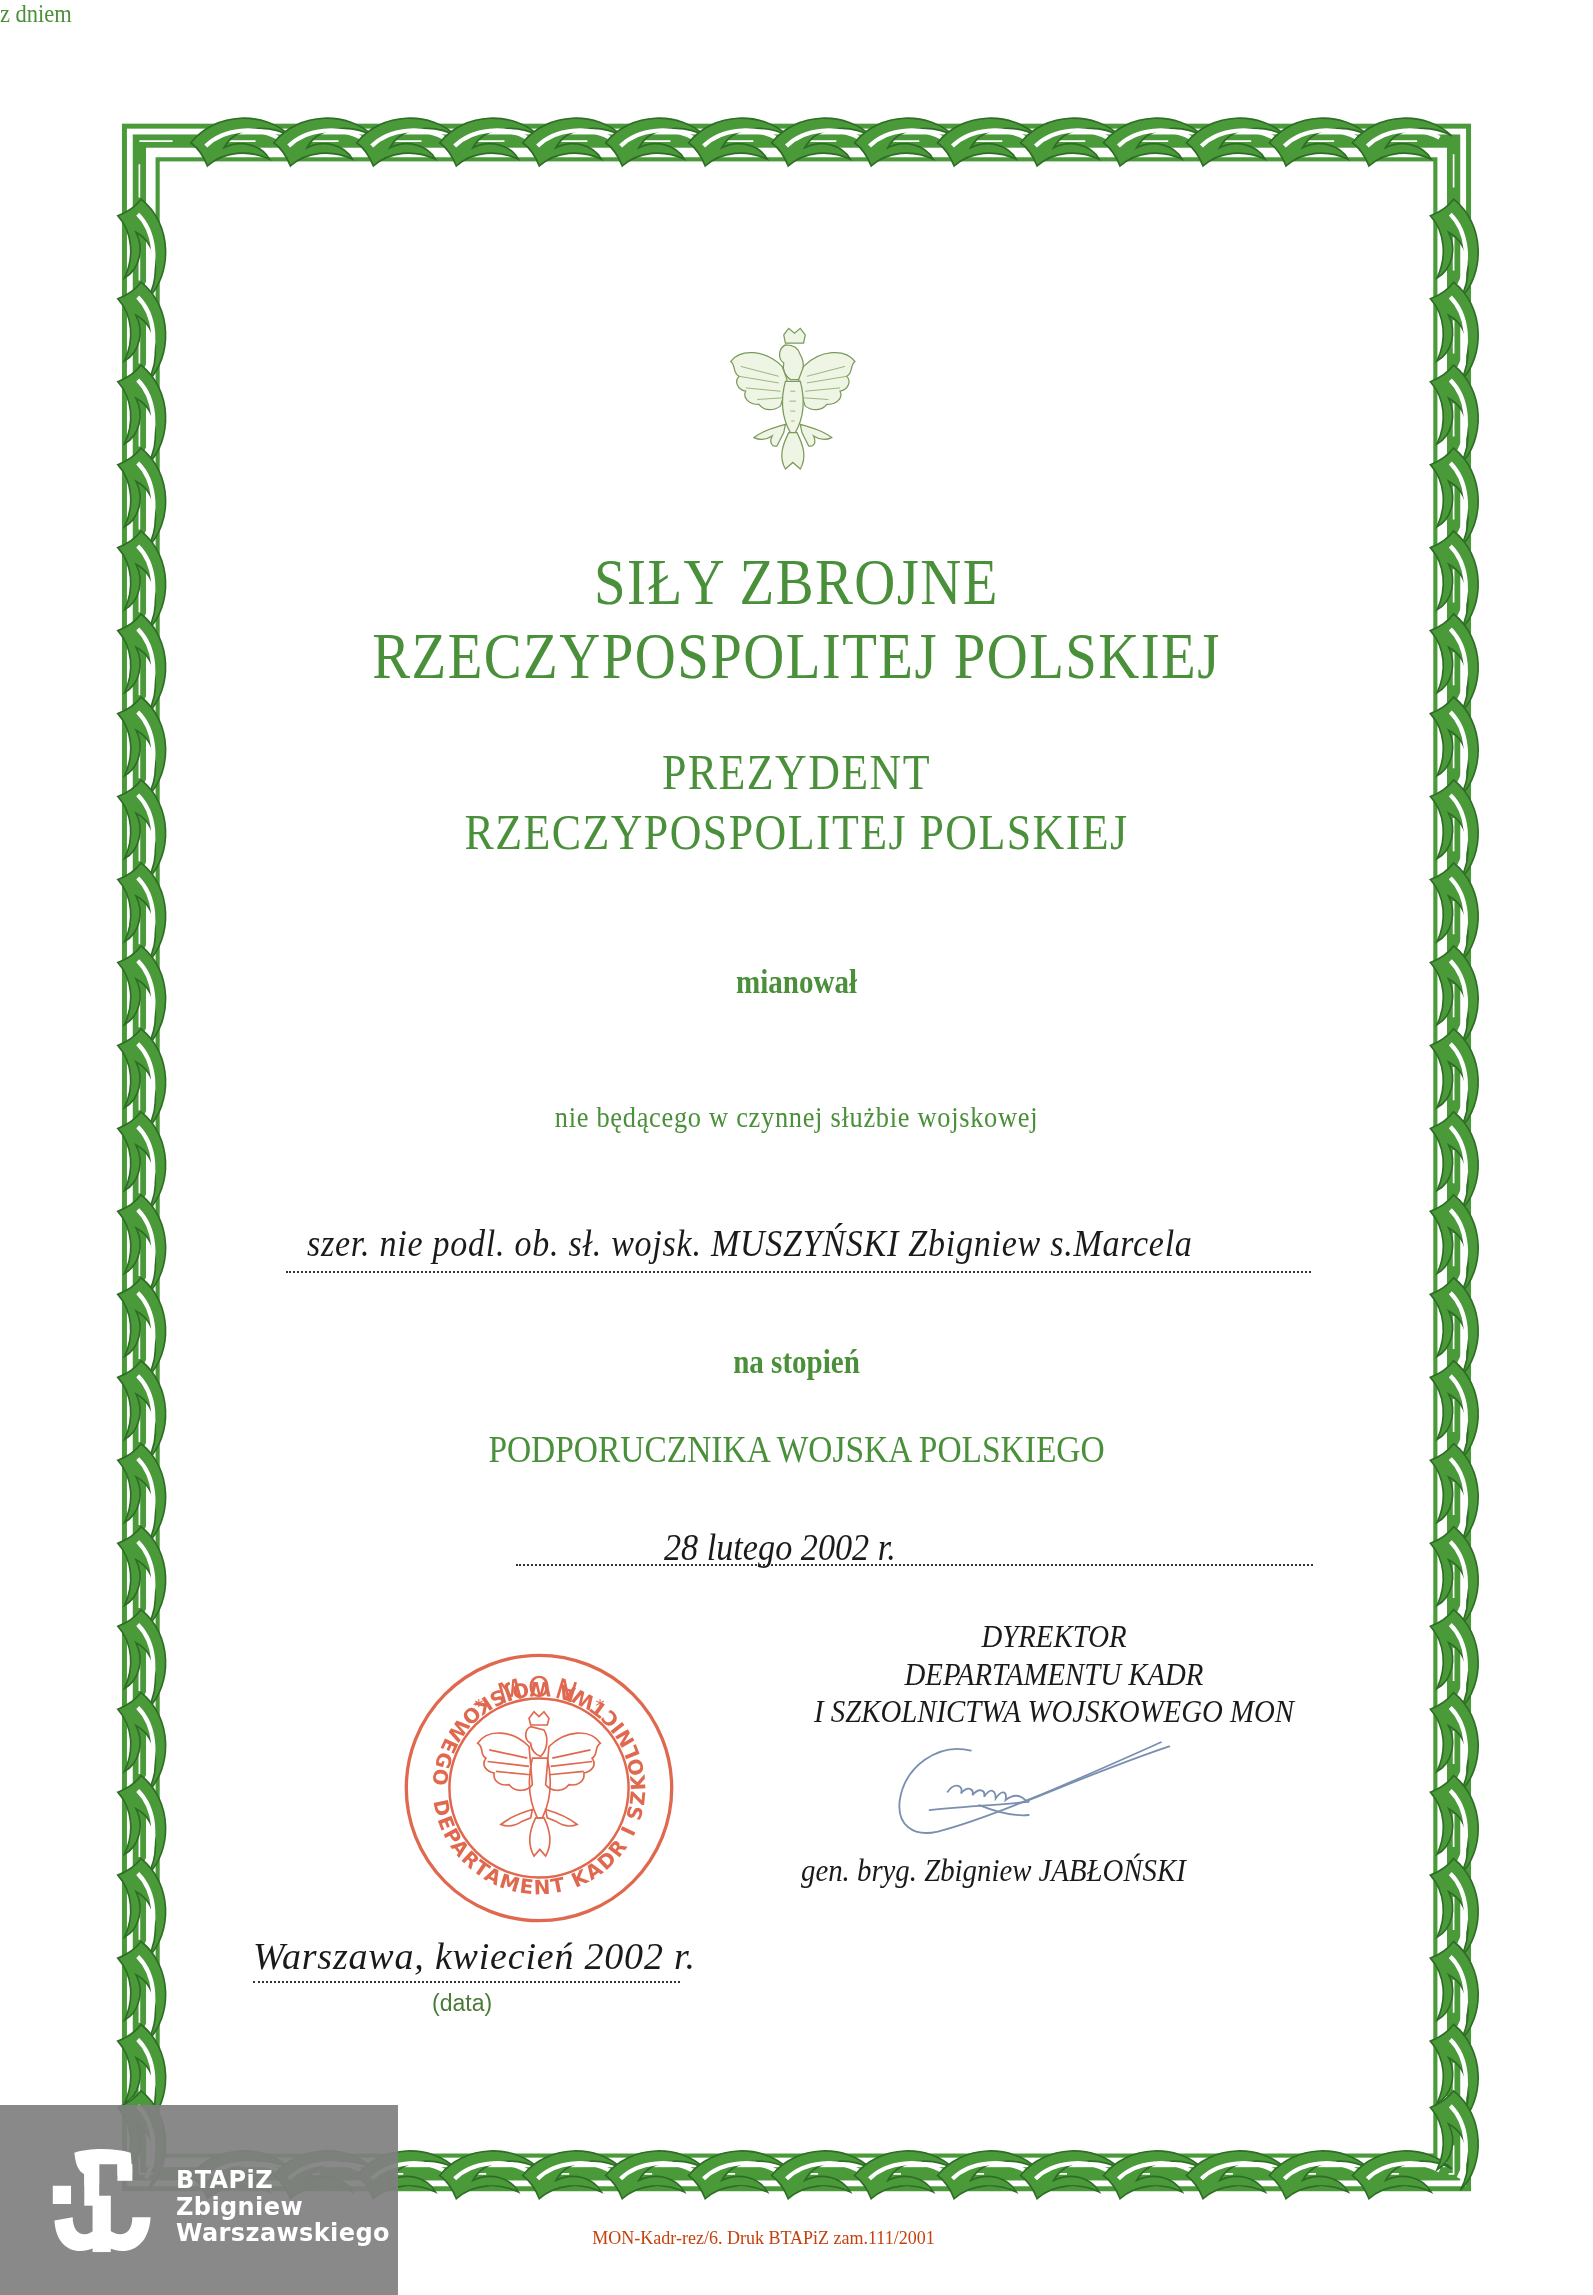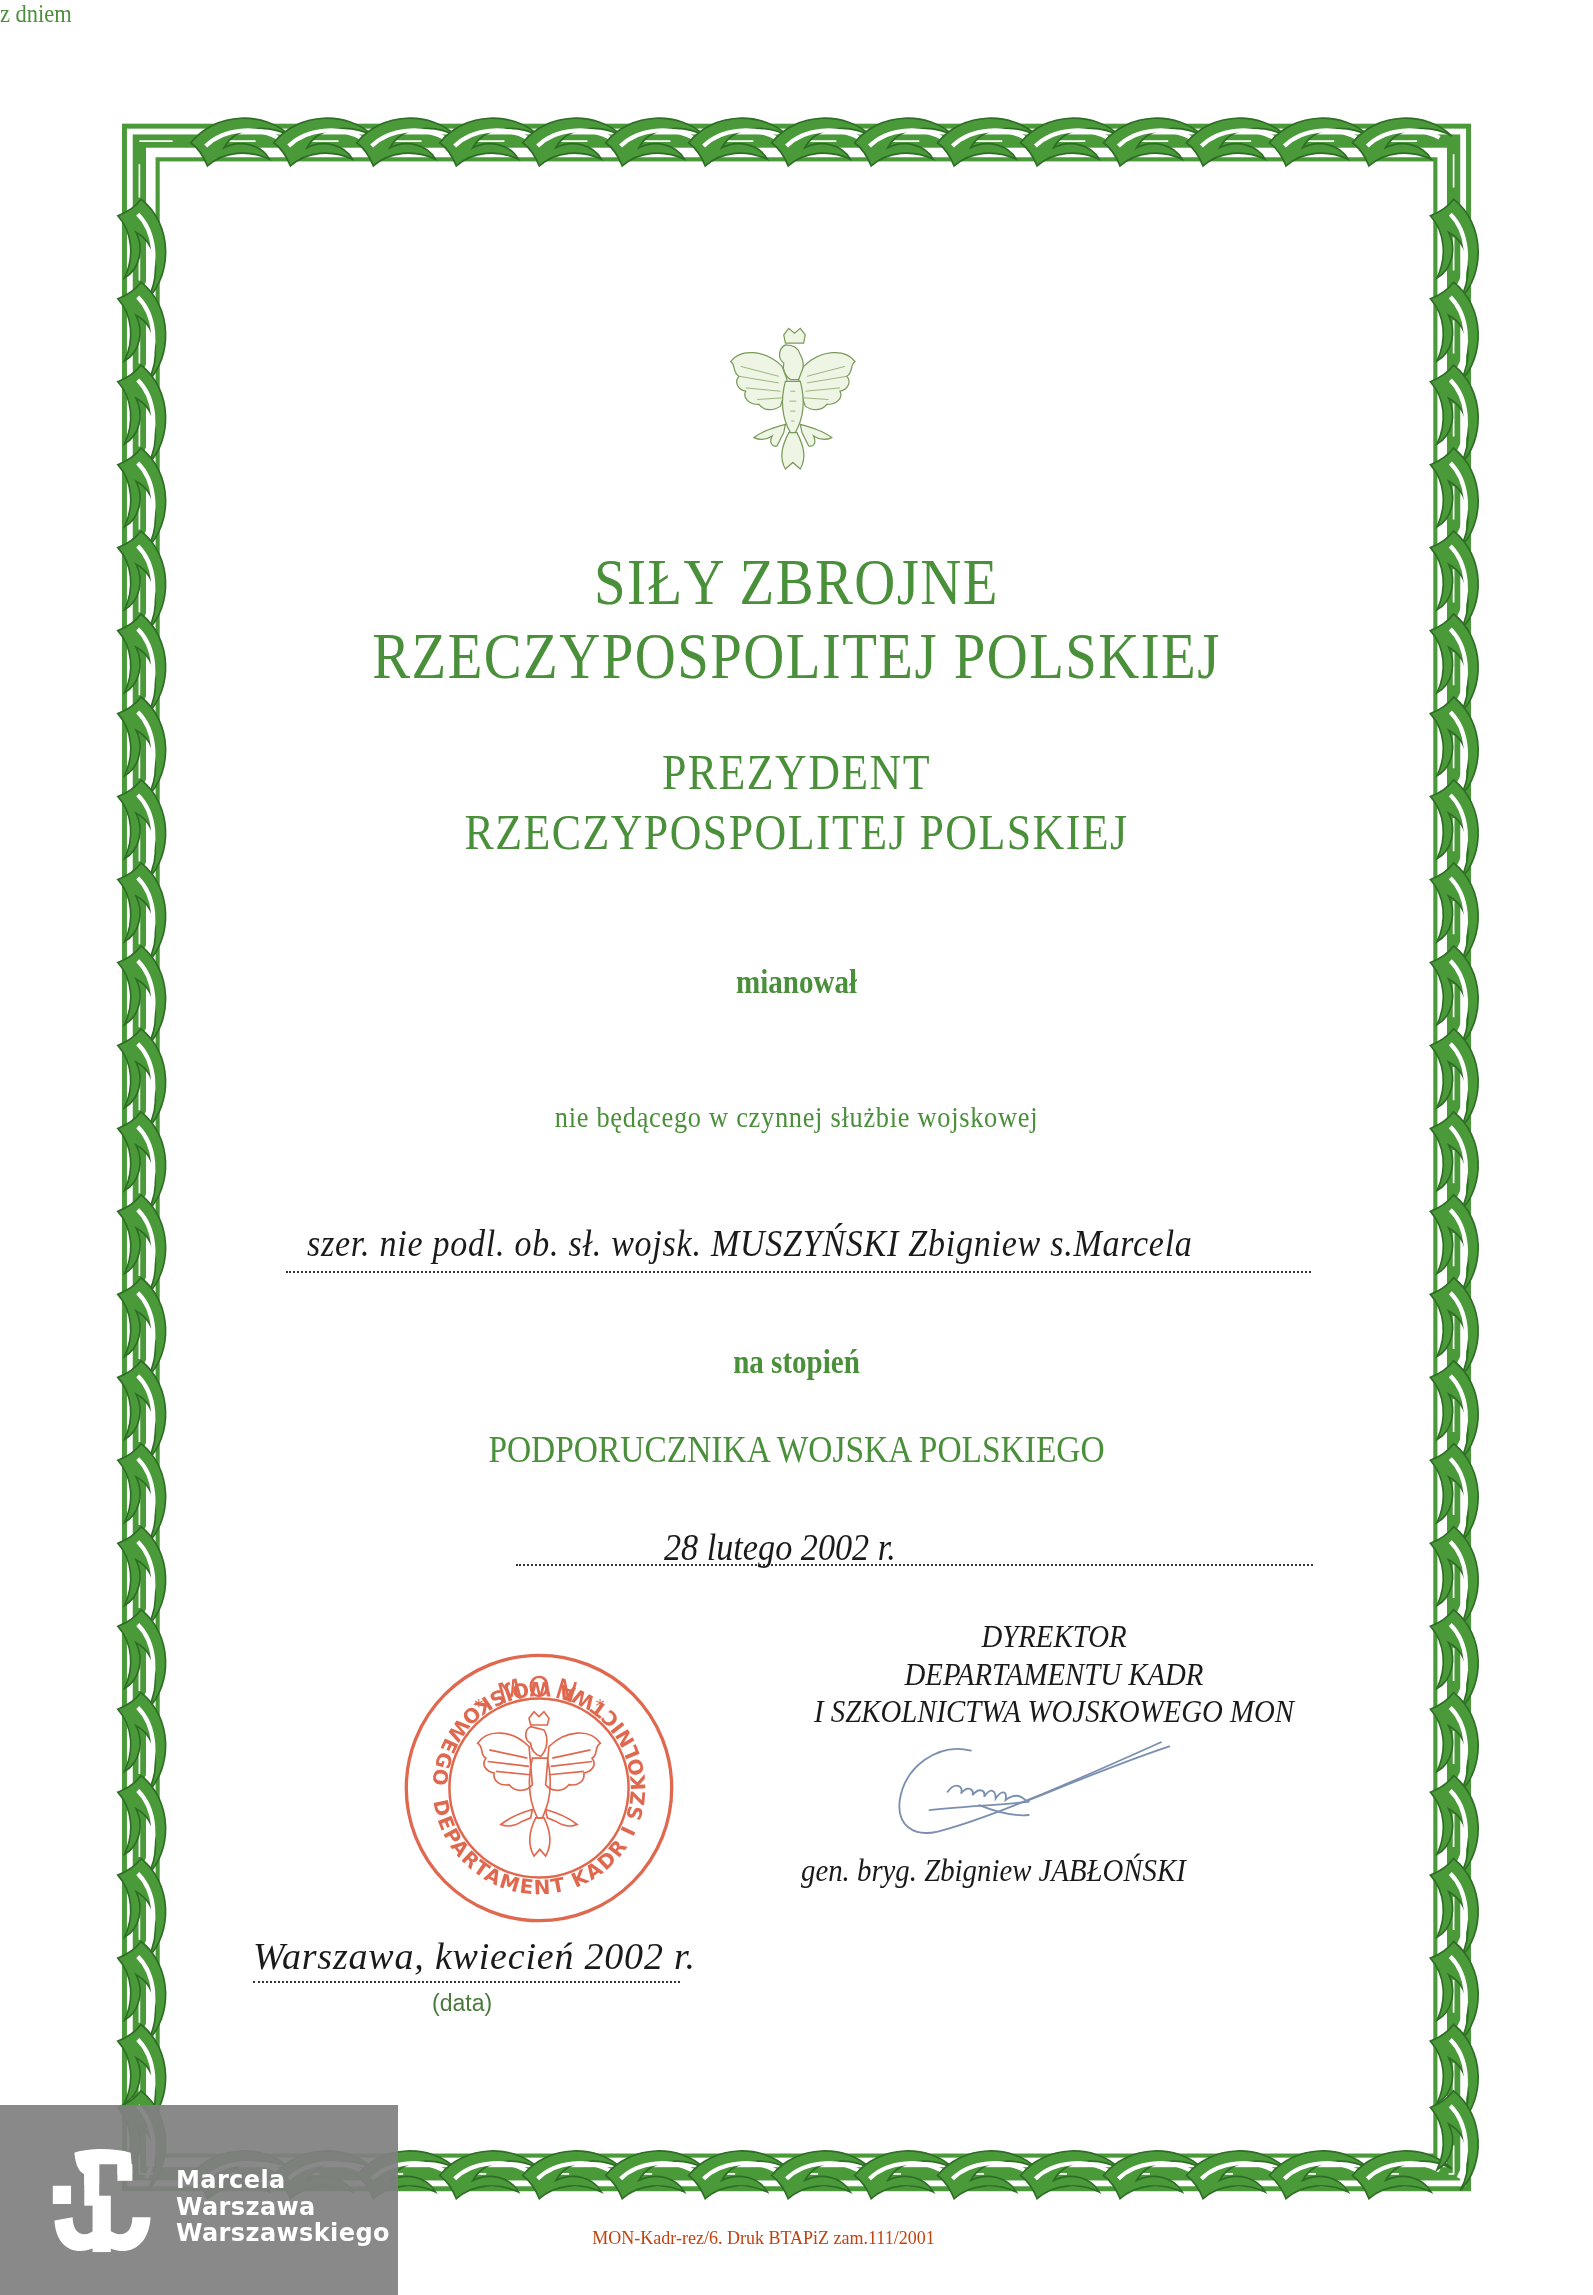--- a/index.html
+++ b/index.html
@@ -262,18 +262,18 @@
       <path d="M28,8 C46,2 76,2 96,8 L98,32 C90,28 84,30 80,36 L80,22 L58,22 L58,46 C58,48 40,48 40,48 L40,34 C34,30 30,26 28,8 Z"></path>
       <rect x="40" y="22" width="18" height="50"></rect>
       <rect x="80" y="22" width="18" height="20"></rect>
       <rect x="2" y="48" width="22" height="22"></rect>
       <path d="M4,90 C6,124 30,134 54,122 L54,100 C42,112 26,108 26,86 Z"></path>
       <path d="M68,100 L68,122 C90,134 118,124 120,86 L98,86 C98,108 82,112 68,100 Z"></path>
       <rect x="50" y="60" width="22" height="68"></rect>
     </g>
   </svg>
   <div class="logo-text">
-    <div>Marcela</div>
-    <div>Warszawa</div>
+    <div>BTAPiZ</div>
+    <div>Zbigniew</div>
     <div>Warszawskiego</div>
   </div>
 </div>
 
 
 </body></html>

